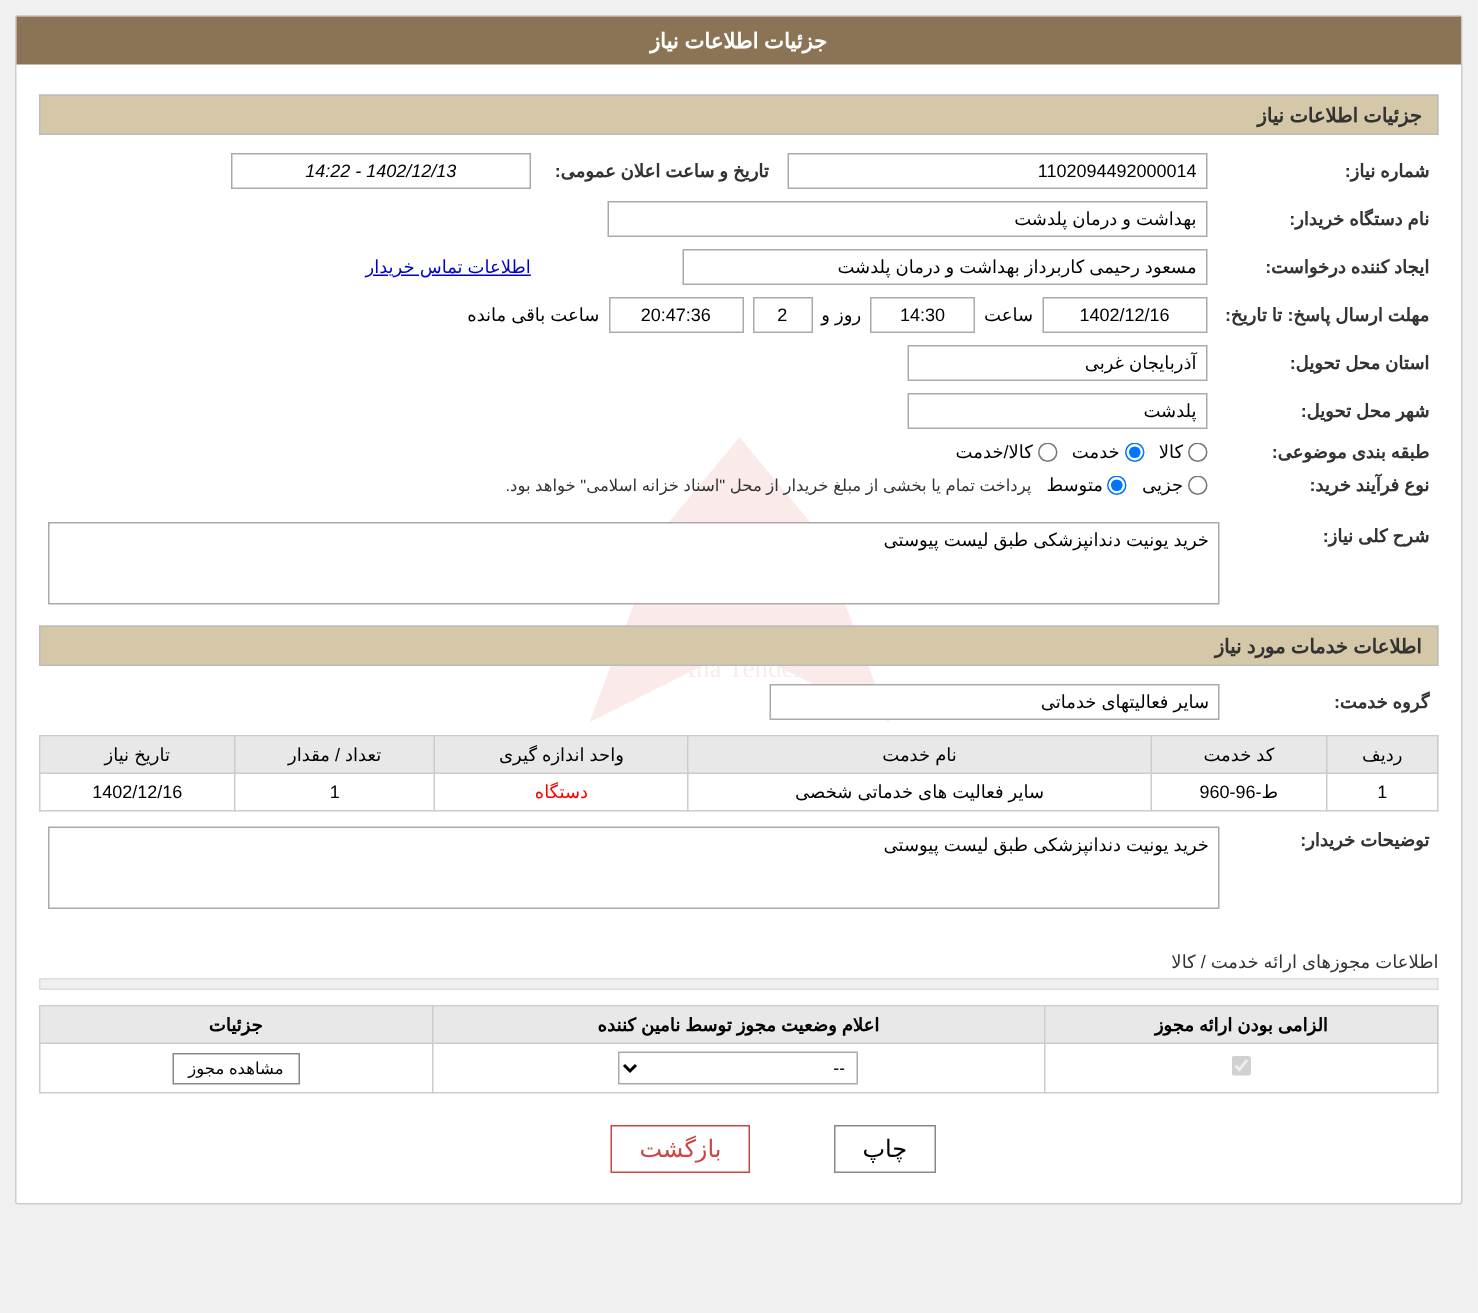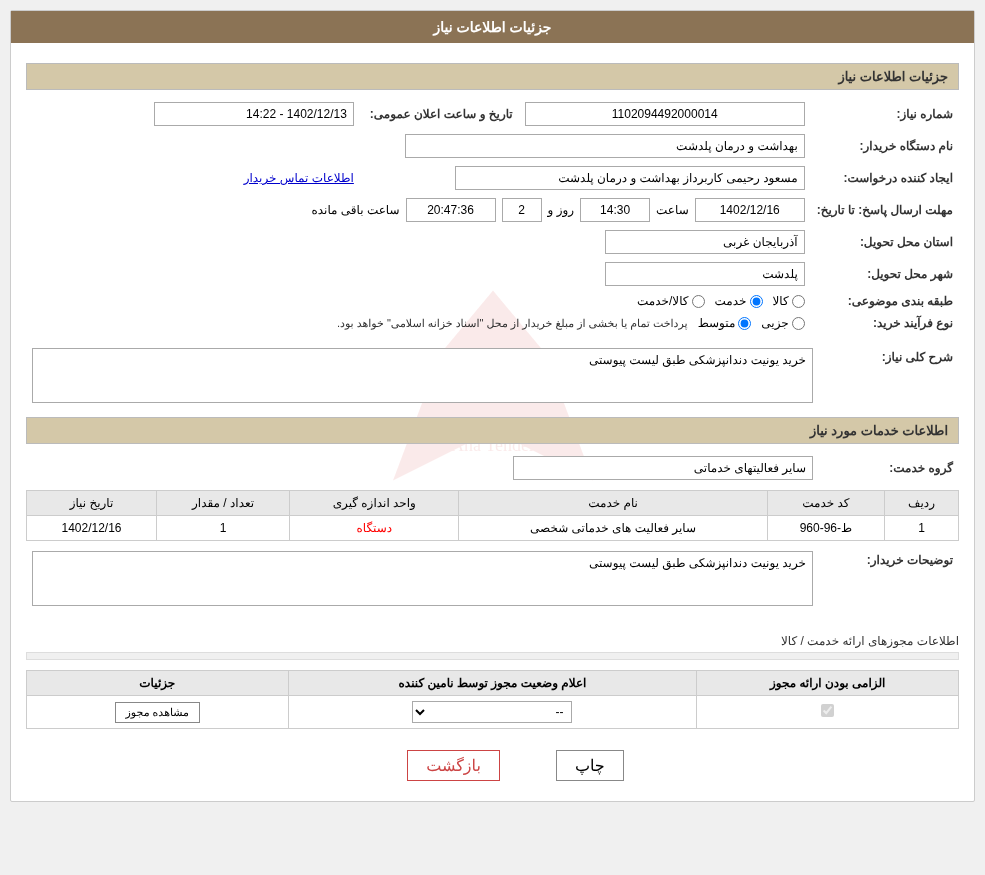--- a/index.html
+++ b/index.html
@@ -217,25 +217,25 @@
 
       <div class="section-title">
         <span>جزئیات اطلاعات نیاز</span>
       </div>
 
       <table class="info-table">
         <tbody>
               <tr>
           <td class="label-cell">شماره نیاز:</td>
           <td class="value-cell" style="width:250px;">
-            <div class="border-box input-wide" style="text-align:center;">1102094492000014</div>
+            <div class="border-box input-wide" style="">1102094492000014</div>
           </td>
           <td class="label-cell" style="text-align:left; padding-left:10px;">تاریخ و ساعت اعلان عمومی:</td>
           <td class="value-cell">
-            <div class="border-box input-medium" style="text-align:right;">1402/12/13 - 14:22</div>
+            <div class="border-box input-medium" style="text-align:center;font-style:italic;">1402/12/13 - 14:22</div>
           </td>
         </tr>
         <tr>
           <td class="label-cell">نام دستگاه خریدار:</td>
           <td class="value-cell" colspan="3">
             <div class="border-box" style="width:400px;">بهداشت و درمان پلدشت</div>
           </td>
         </tr>
         <tr>
           <td class="label-cell">ایجاد کننده درخواست:</td>

